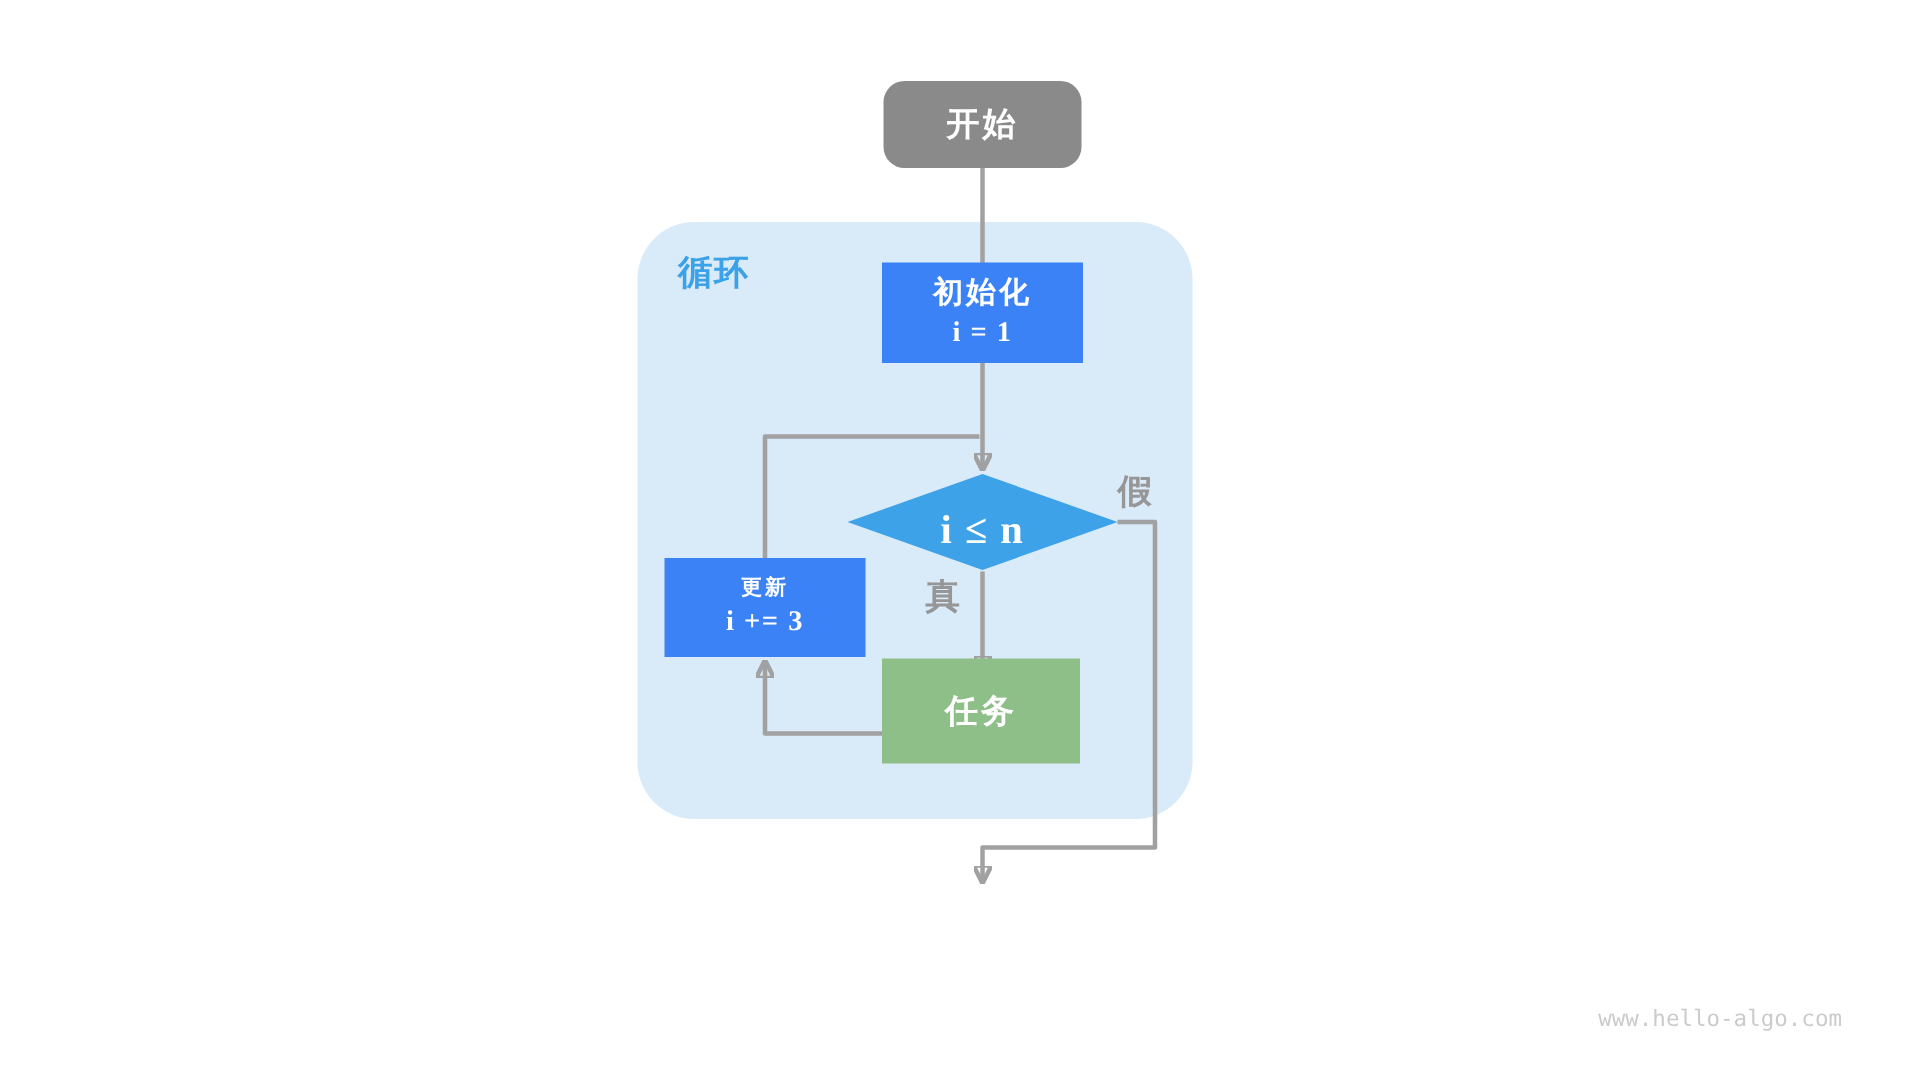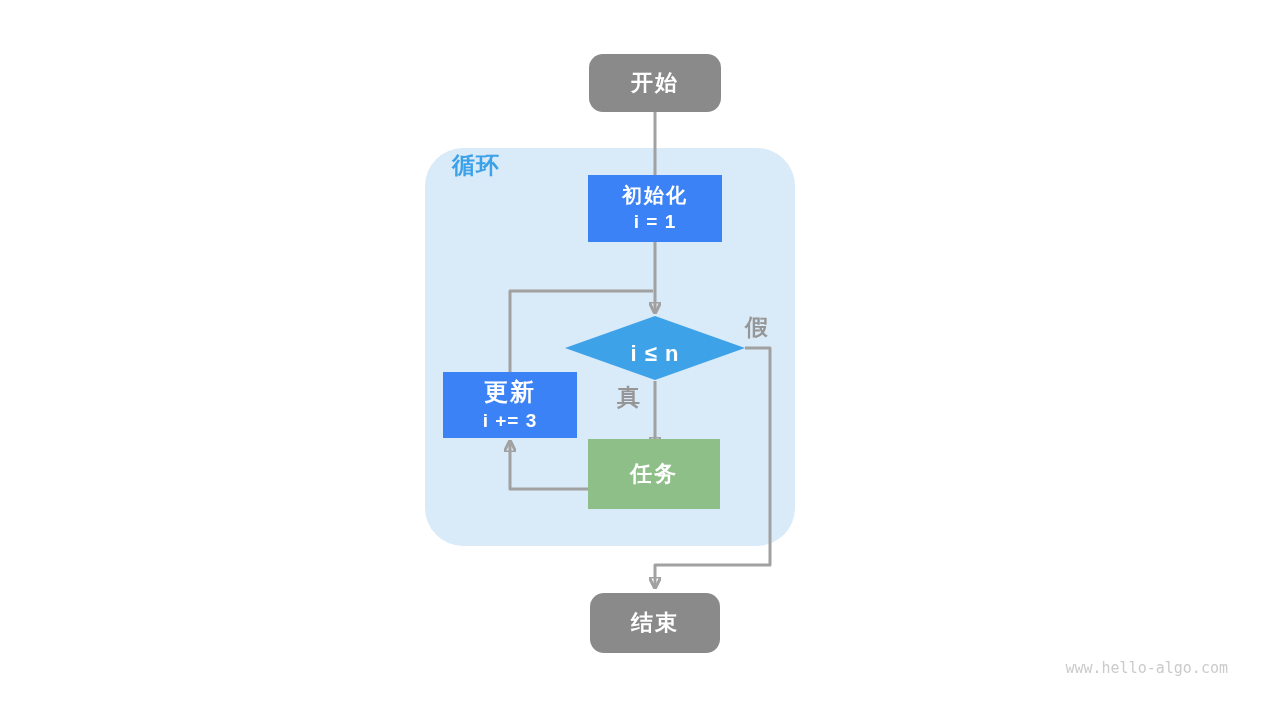--- a/index.html
+++ b/index.html
@@ -17,21 +17,21 @@
   
   .loop-box {
     position: absolute;
     left: 425px; top: 148px;
     width: 370px; height: 398px;
     background: #D9EAF8;
     border-radius: 38px;
   }
   .loop-label {
     position: absolute;
-    left: 452px; top: 150px;
+    left: 452px; top: 166px;
     font-size: 23px;
     font-weight: 700;
     color: #3BA1E8;
     letter-spacing: 1px;
   }
 
   
   svg.wires {
     position: absolute;
     left: 0; top: 0;
@@ -50,21 +50,21 @@
     display: flex;
     flex-direction: column;
     align-items: center;
     justify-content: center;
     color: #ffffff;
     text-align: center;
     line-height: 1.25;
   }
   .node .cn { font-size: 22px; font-weight: 600; letter-spacing: 2px; }
   .node .code {
-    font-family: Liberation Sans, sans-serif;
+    font-family: Liberation Serif, serif;
     font-size: 19px;
     font-weight: 700;
     letter-spacing: 1px;
     margin-top: 2px;
   }
 
   .node.terminal { background: #8A8A8A; border-radius: 14px; }
   .node.process-blue { background: #3b82f6; }
   .node.process-green { background: #8EBF88; }
 
@@ -72,37 +72,37 @@
   .node-init   { left: 588px; top: 175px; width: 134px; height: 67px; }
   .node-update { left: 443px; top: 372px; width: 134px; height: 66px; }
   .node-task   { left: 588px; top: 439px; width: 132px; height: 70px; }
   .node-end    { left: 590px; top: 593px; width: 130px; height: 60px; }
 
   .node-diamond {
     left: 565px; top: 316px; width: 180px; height: 64px;
     background: #3EA2E8;
     clip-path: polygon(50% 0, 100% 50%, 50% 100%, 0 50%);
   }
-  .node-diamond .code { font-size: 22px; margin-top: 12px; }
+  .node-diamond .code { font-size: 27px; margin-top: 12px; }
 
   .branch-label {
     position: absolute;
     width: 34px;
     text-align: center;
     font-size: 23px;
     font-weight: 700;
     color: #969696;
     letter-spacing: 1px;
   }
   .branch-false { left: 740px; top: 312px; }
   .branch-true  { left: 612px; top: 382px; }
 
   .watermark {
     position: absolute;
-    right: 52px; bottom: 43px;
+    right: 52px; bottom: 32px;
     font-family: "DejaVu Sans Mono", "Liberation Mono", monospace;
     font-size: 15px;
     color: #CBCBCB;
   }
 </style>
 </head>
 <body>
 
 <div class="canvas">
 
@@ -130,30 +130,27 @@
   <div class="node process-blue node-init">
     <span class="cn" style="font-size:20px">初始化</span>
     <span class="code">i = 1</span>
   </div>
 
   <div class="node node-diamond">
     <span class="code">i ≤ n</span>
   </div>
 
   <div class="node process-blue node-update">
-    <span class="cn" style="font-size:24px">更新</span>
+    <span class="cn" style="font-size:14px">更新</span>
     <span class="code">i += 3</span>
   </div>
 
   <div class="node process-green node-task">
     <span class="cn">任务</span>
   </div>
 
-  <div class="node terminal node-end">
-    <span class="cn">结束</span>
-  </div>
 
   <div class="branch-label branch-false">假</div>
   <div class="branch-label branch-true">真</div>
 
   <div class="watermark">www.hello-algo.com</div>
 
 </div>
 
 </body></html>

